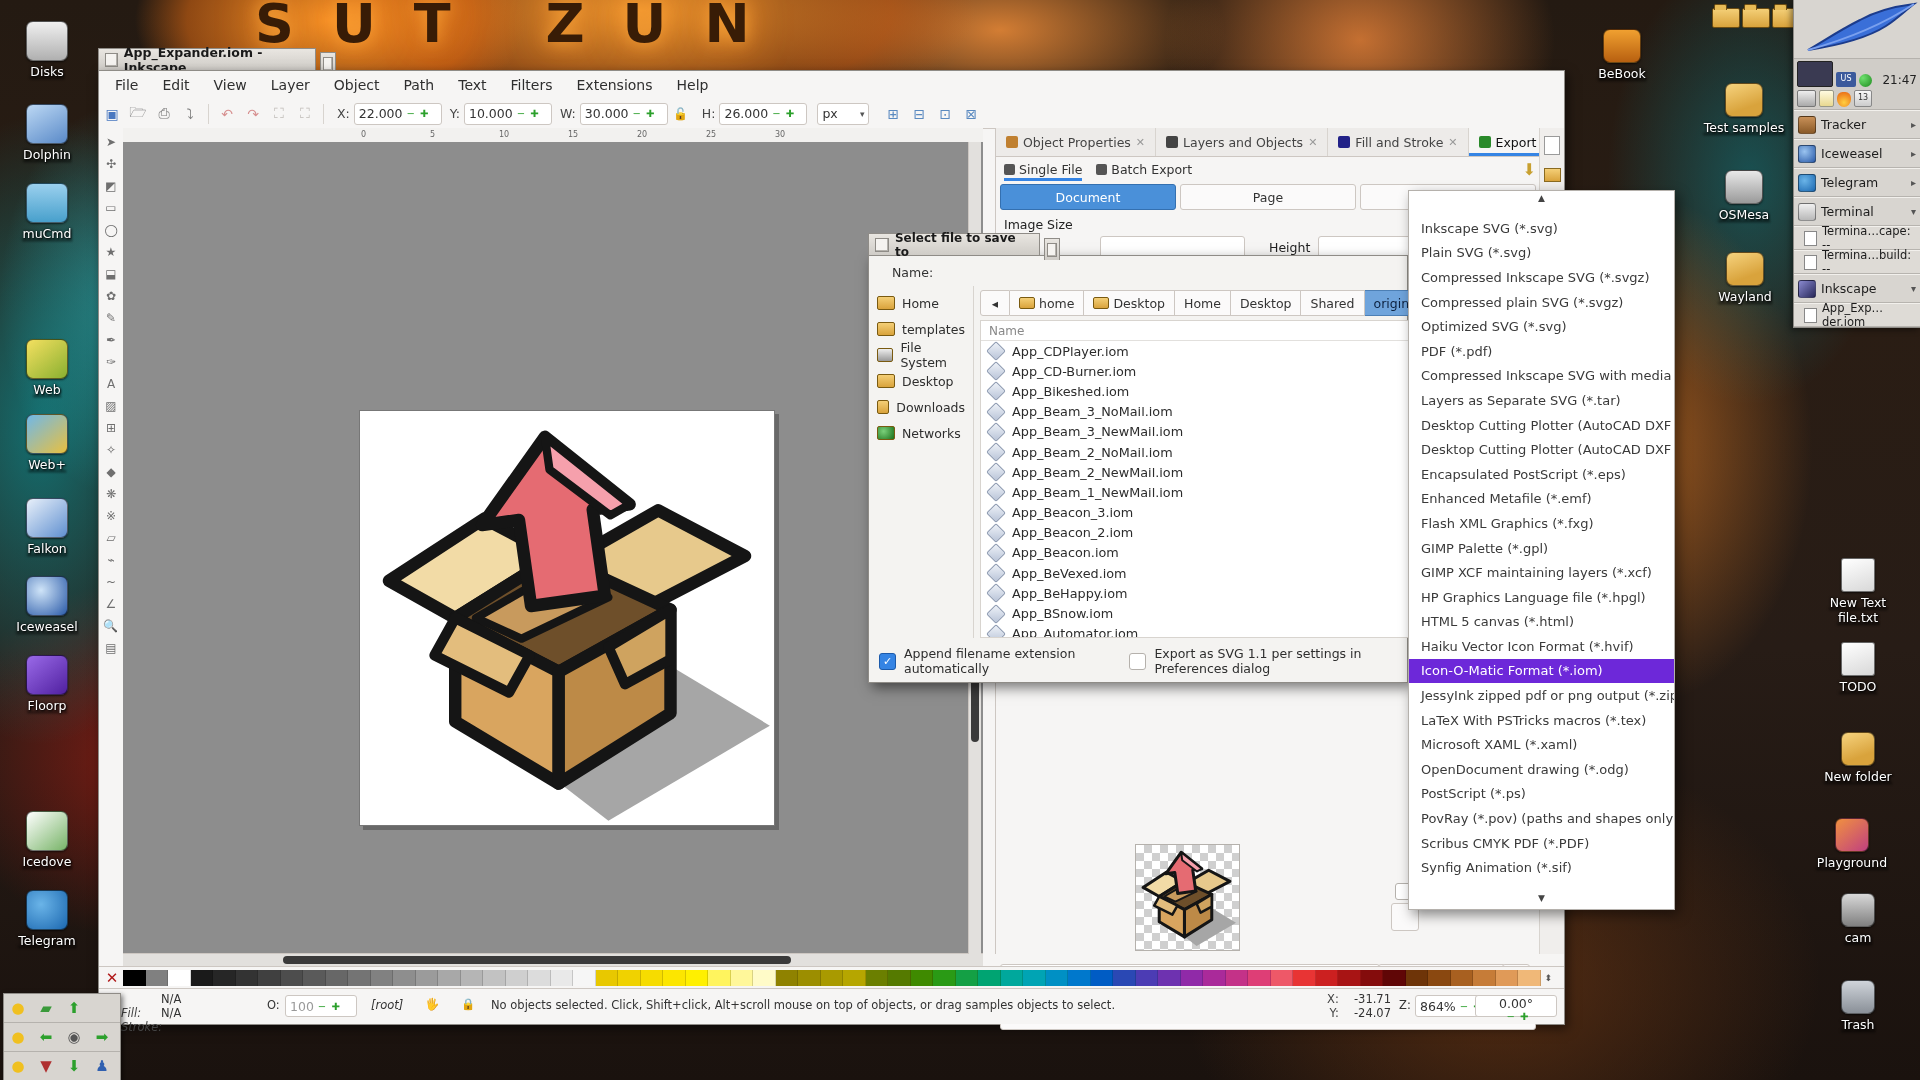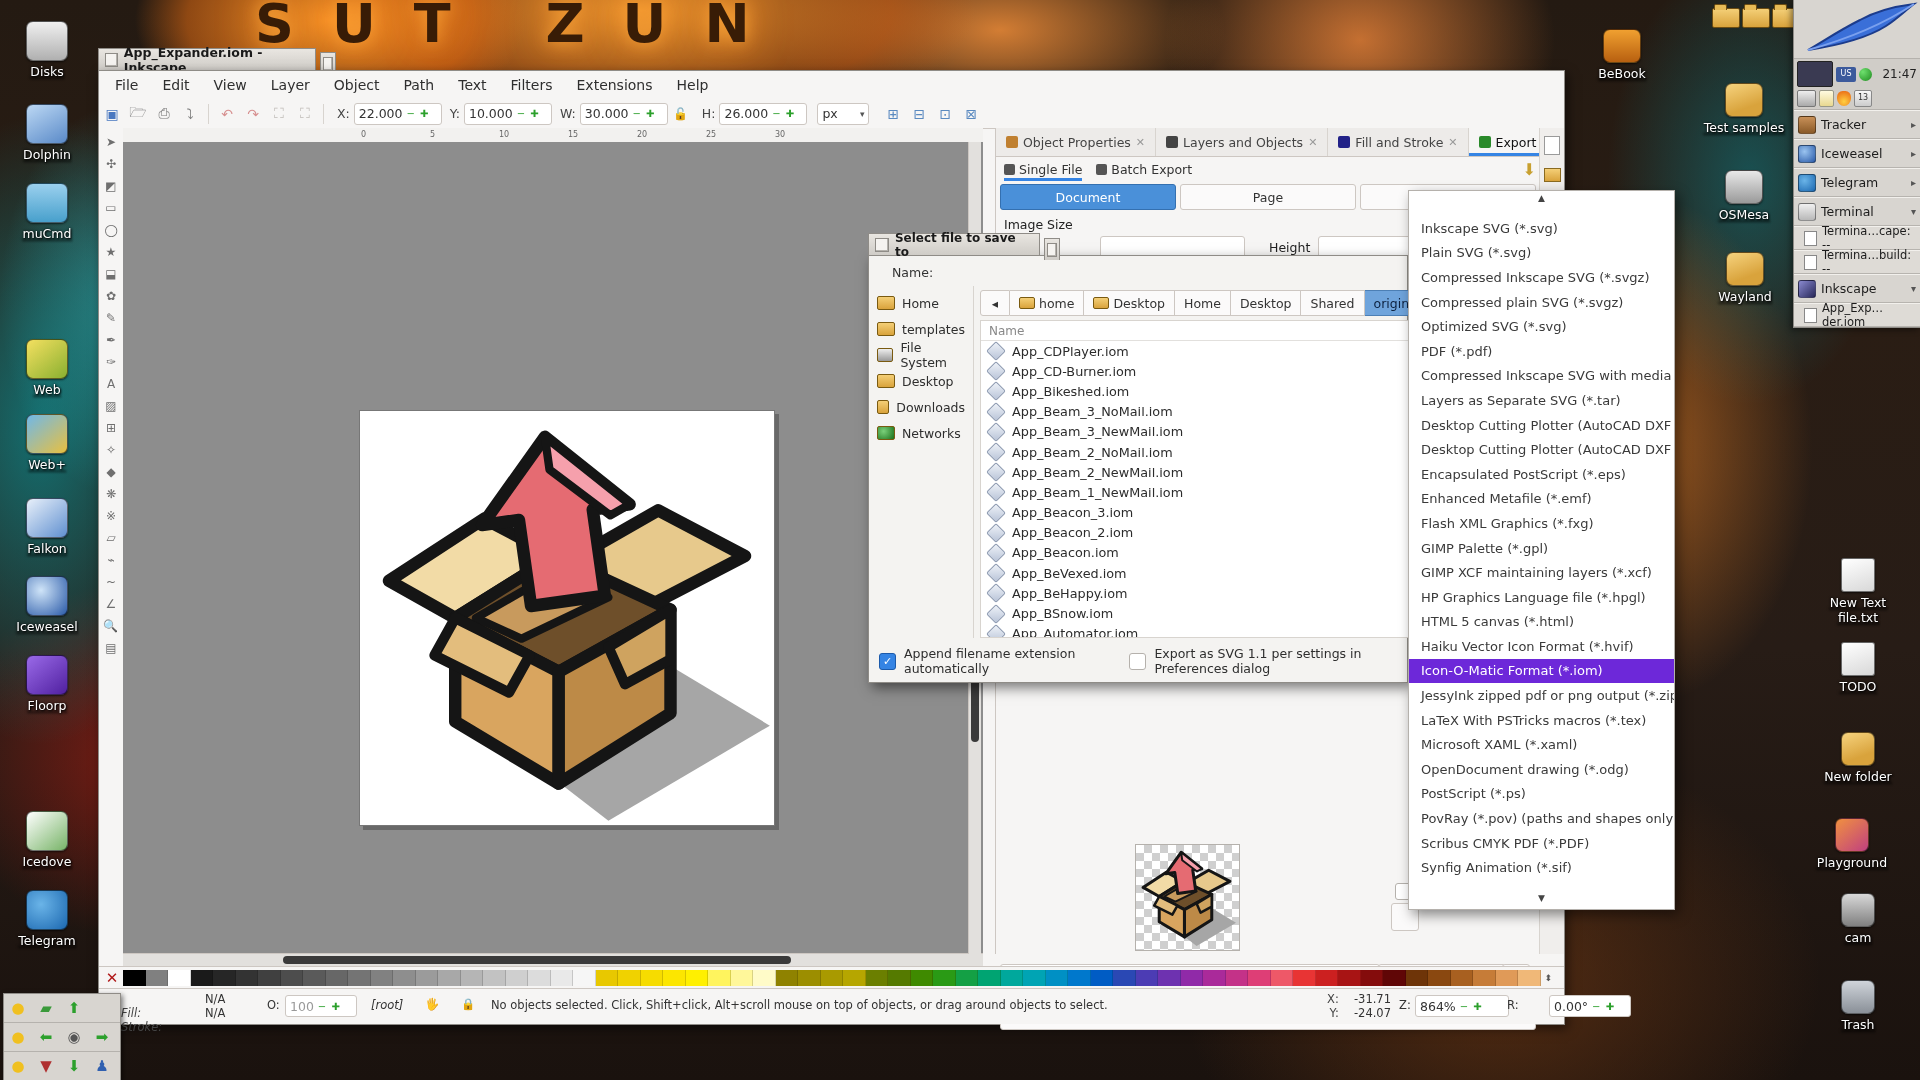--- a/index.html
+++ b/index.html
@@ -26,21 +26,21 @@
   
   .dicon{position:absolute;width:90px;text-align:center;}
   .dicon .glyph{margin:0 auto;width:40px;height:38px;border-radius:7px;border:1px solid rgba(0,0,0,.55);box-shadow:0 1px 2px rgba(0,0,0,.6);}
   .dicon .lbl{margin-top:3px;font-size:12.5px;color:#fff;text-shadow:1px 1px 2px #000,0 0 3px #000;text-decoration:underline dotted rgba(255,255,255,.0);}
   .g-folder{background:linear-gradient(160deg,#f6d37e,#d9a33c 70%)!important;}
   .g-paper{background:linear-gradient(160deg,#ffffff,#d8d8d8)!important;border-radius:3px!important;}
   
   #deskbar{position:absolute;right:0;top:0;width:126px;background:#d8d5d0;border-left:1px solid #8f8c87;border-bottom:1px solid #8f8c87;box-shadow:-2px 2px 6px rgba(0,0,0,.45);}
   #feather{height:58px;position:relative;background:#d8d5d0;border-bottom:1px solid #b5b2ad;}
   #tray{padding:2px 3px;border-bottom:1px solid #b5b2ad;background:#d0cdc8;}
-  #tray .r1{display:flex;align-items:center;gap:3px;}
+  #tray .r1{display:flex;align-items:flex-end;gap:3px;}
   #tray .time{margin-left:auto;font-size:12px;color:#222;}
   .tico{width:15px;height:13px;border-radius:2px;display:inline-block;}
   .dbrow{display:flex;align-items:center;gap:5px;height:27px;padding:0 4px;border-top:1px solid #f2f0ec;border-bottom:1px solid #b7b4af;background:#d8d5d0;font-size:12.5px;color:#1c1c1c;}
   .dbrow .arr{margin-left:auto;font-size:10px;color:#555;}
   .dbrow.sub{height:22px;padding-left:10px;font-size:11.5px;background:#dedbd6;}
   .appico{width:16px;height:16px;border-radius:3px;border:1px solid rgba(0,0,0,.4);flex:0 0 auto;}
   
   #launchbox{position:absolute;left:3px;top:993px;width:116px;background:#d8d5d0;border:1px solid #8f8c87;box-shadow:2px 2px 5px rgba(0,0,0,.5);}
   .lbrow{display:flex;border-bottom:1px solid #b5b2ad;}
   .lbcell{width:28px;height:28px;display:flex;align-items:center;justify-content:center;font-size:15px;}
@@ -474,48 +474,48 @@
           <span class="swatch" style="background: rgb(240, 184, 120); width: 21.5px;"></span>
         </span>
       <span style="margin-left:4px;font-size:9px;color:#555;">⬍</span>
     </div>
 
     <div id="statusbar">
       <div class="stcol" style="left:22px;top:17px;text-align:left;color:#444;font-style:italic;">
         <div>Fill:</div>
         <div>Stroke:</div>
       </div>
-      <div class="stcol" style="left:62px;top:3px;margin-left:44px;">
+      <div class="stcol" style="left:62px;top:3px;">
         <div>N/A</div>
         <div>N/A</div>
       </div>
       <div class="stcol" style="left:168px;top:9px;">O:</div>
       <div class="field abs" style="left:186px;top:6px;width:62px;">
         <span style="color:#999;">100</span>
           <span class="spin">− ✚</span>
       </div>
       <div class="stcol" style="left:272px;top:9px;font-style:italic;">[root]</div>
       <span class="stcol" style="left:326px;top:8px;color:#c5c1bc;">🖐</span>
       <span class="stcol" style="left:362px;top:8px;color:#d0b070;">🔒</span>
-      <div class="stcol" style="left:392px;top:9px;width:700px;overflow:hidden;white-space:nowrap;">No objects selected. Click, Shift+click, Alt+scroll mouse on top of objects, or drag around objects to select.</div>
+      <div class="stcol" style="left:392px;top:9px;width:700px;overflow:hidden;white-space:nowrap;">No objects selected. Click, Shift+click, Alt+scroll mouse on top of objects, or drag samples objects to select.</div>
       <div class="stcol" style="left:1228px;top:3px;text-align:right;color:#444;">
         <div>X:</div>
         <div>Y:</div>
       </div>
       <div class="stcol" style="left:1248px;top:3px;width:44px;text-align:right;">
         <div>-31.71</div>
         <div>-24.07</div>
       </div>
       <div class="stcol" style="left:1300px;top:9px;">Z:</div>
       <div class="field abs" style="left:1316px;top:6px;width:84px;">
         <span>864%</span>
           <span class="spin">− ✚</span>
       </div>
       <div class="stcol" style="left:1408px;top:9px;">R:</div>
-      <div class="field abs" style="left:1450px;top:6px;width:72px;">
+      <div class="field abs" style="left:1376px;top:6px;width:72px;flex-direction:column;">
         <span>0.00°</span>
           <span class="spin">− ✚</span>
       </div>
     </div>
   </div>
 
   <div class="htab" style="left:868px;top:233px;width:172px;z-index:41;">
     <span class="hbox"></span>
     <span style="font-size:12px;">Select file to save to</span>
   </div>

